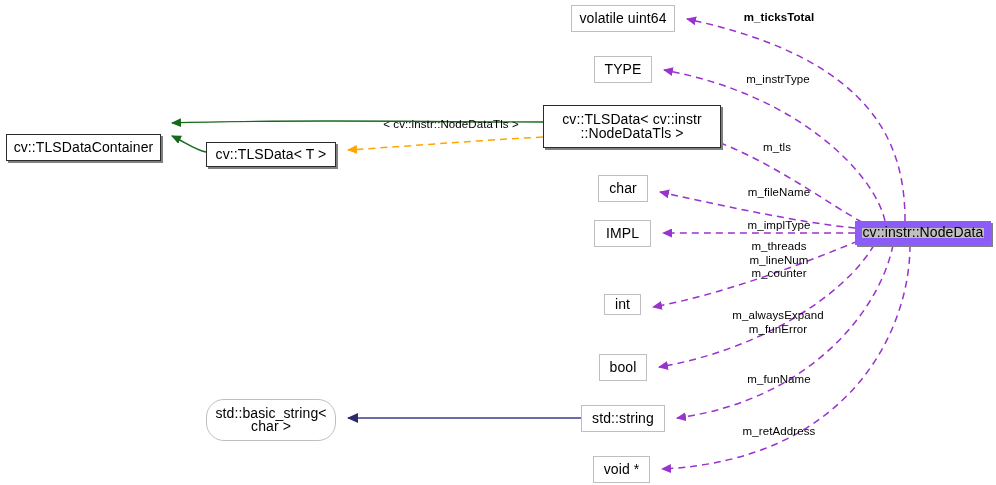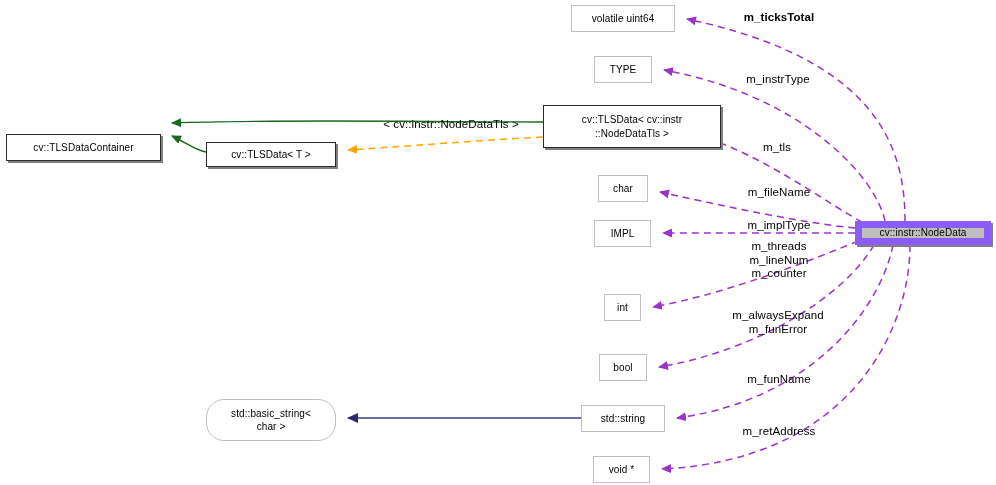--- a/index.html
+++ b/index.html
@@ -24,21 +24,21 @@
     width: 996px;
     height: 485px;
   }
   .node {
     position: absolute;
     box-sizing: border-box;
     display: flex;
     align-items: center;
     justify-content: center;
     text-align: center;
-    font-size: 10px;
+    font-size: 14px;
     line-height: 13.5px;
     color: #000000;
     background: #ffffff;
     border: 1px solid #bfbfbf;
     white-space: pre;
     letter-spacing: 0.1px;
     z-index: 5;
   }
   .node.strong {
     border: 1px solid #2b2b2b;
@@ -116,21 +116,21 @@
 ::NodeDataTls &gt;</div>
 
   <div class="node" style="left:571px; top:5px; width:104px; height:27px;">volatile uint64</div>
 
   <div class="node" style="left:594px; top:56px; width:58px; height:27px;">TYPE</div>
 
   <div class="node" style="left:598px; top:175px; width:50px; height:27px;">char</div>
 
   <div class="node" style="left:594px; top:220px; width:57px; height:27px;">IMPL</div>
 
-  <div class="node" style="left:604px; top:294px; width:37px; height:27px;">int</div>
+  <div class="node" style="left:604px; top:294px; width:37px; height:21px;">int</div>
 
   <div class="node" style="left:599px; top:354px; width:48px; height:27px;">bool</div>
 
   <div class="node" style="left:581px; top:405px; width:84px; height:27px;">std::string</div>
 
   <div class="node" style="left:593px; top:456px; width:57px; height:27px;text-align:center;">void *</div>
 
   <div class="node" style="left:206px; top:399px; width:130px; height:42px;border-radius:18px;">std::basic_string&lt;
 char &gt;</div>
 

